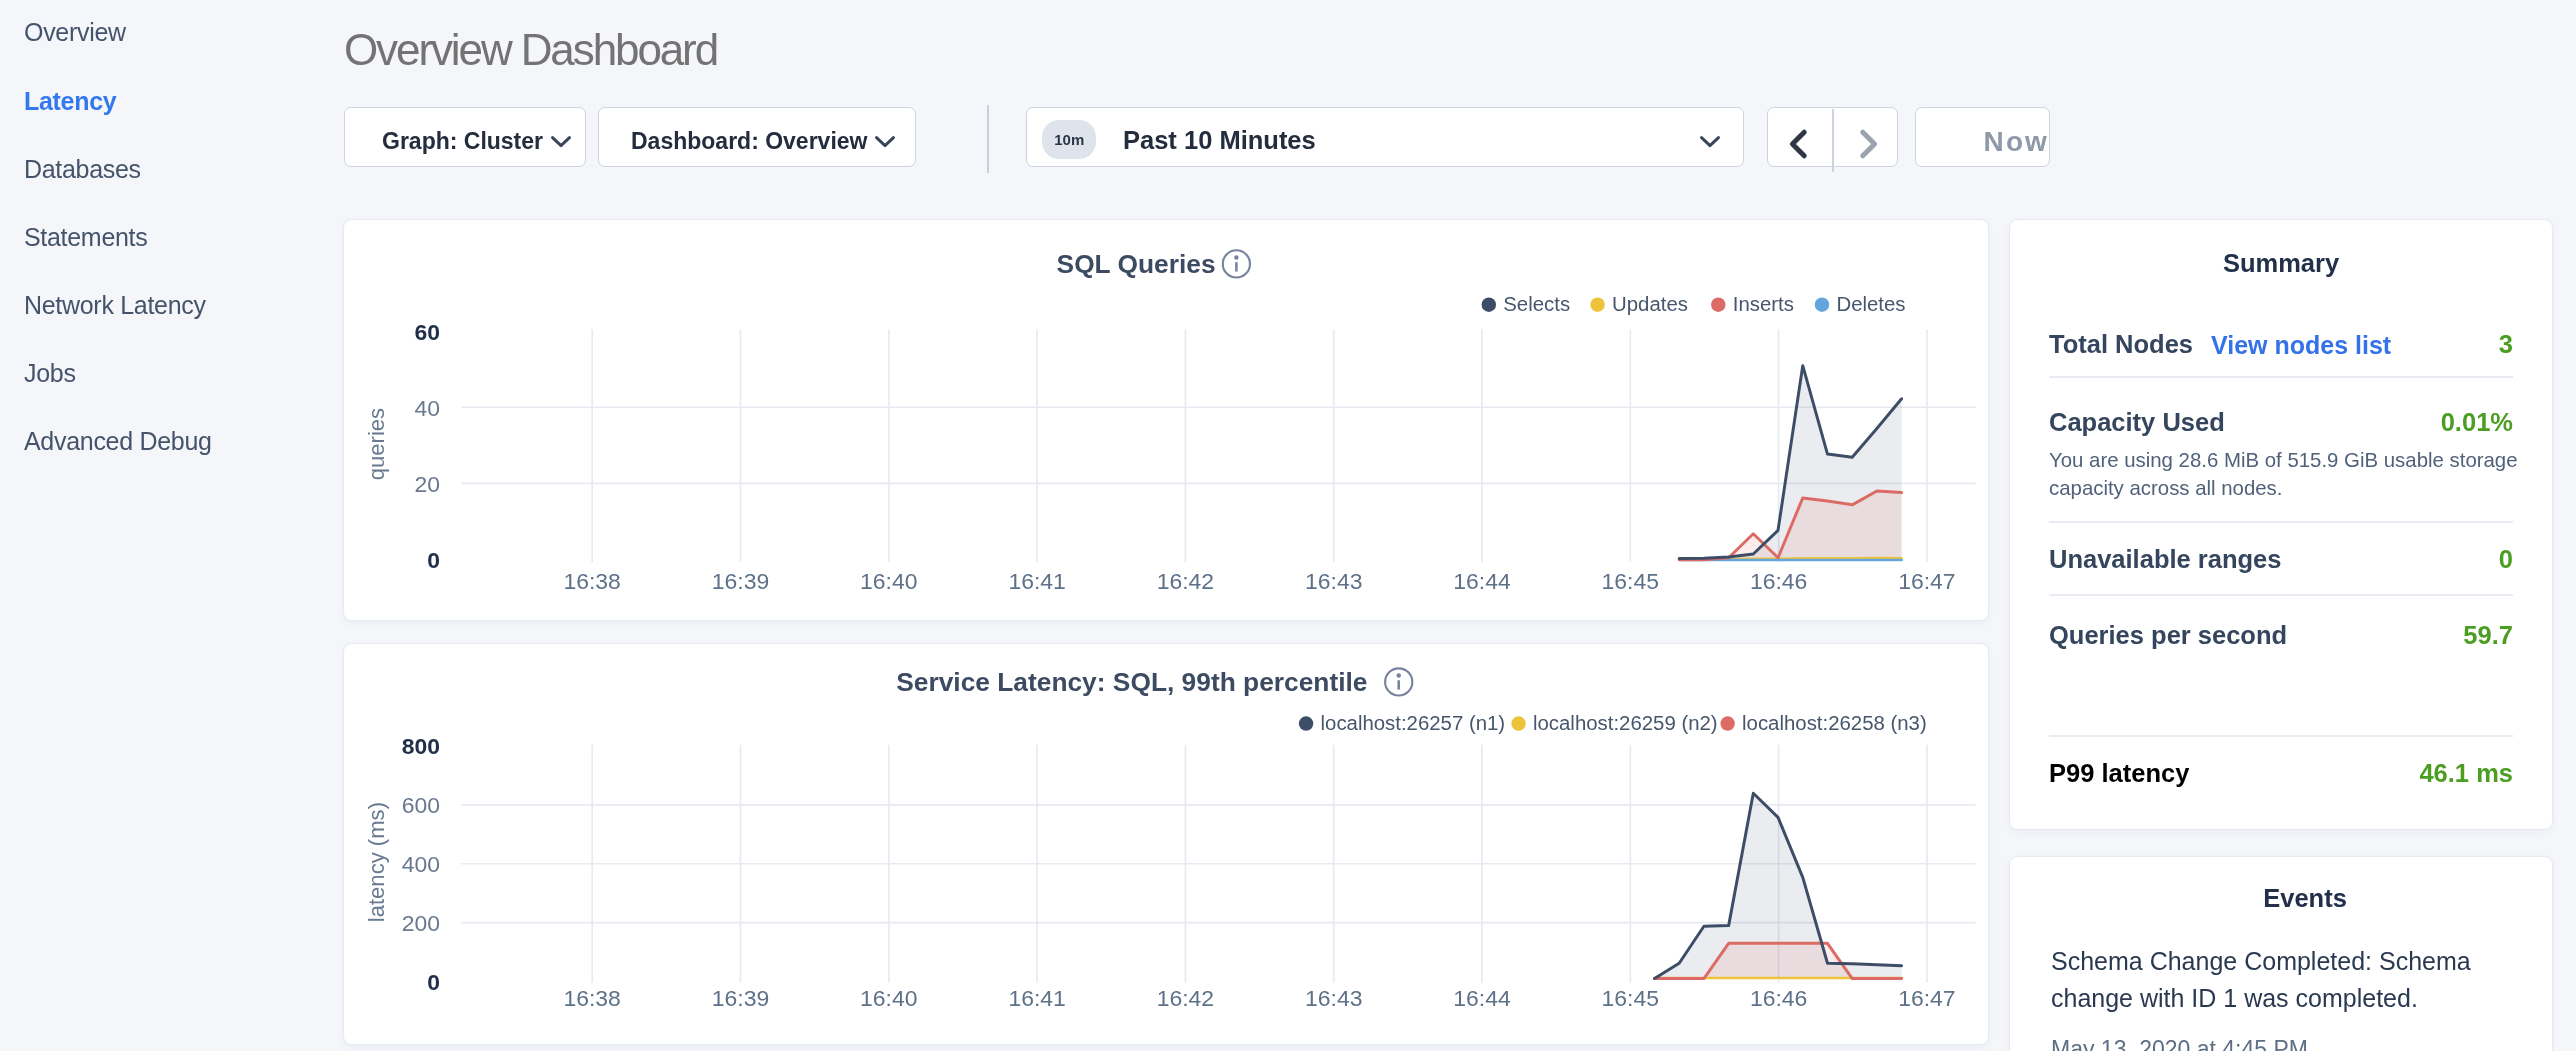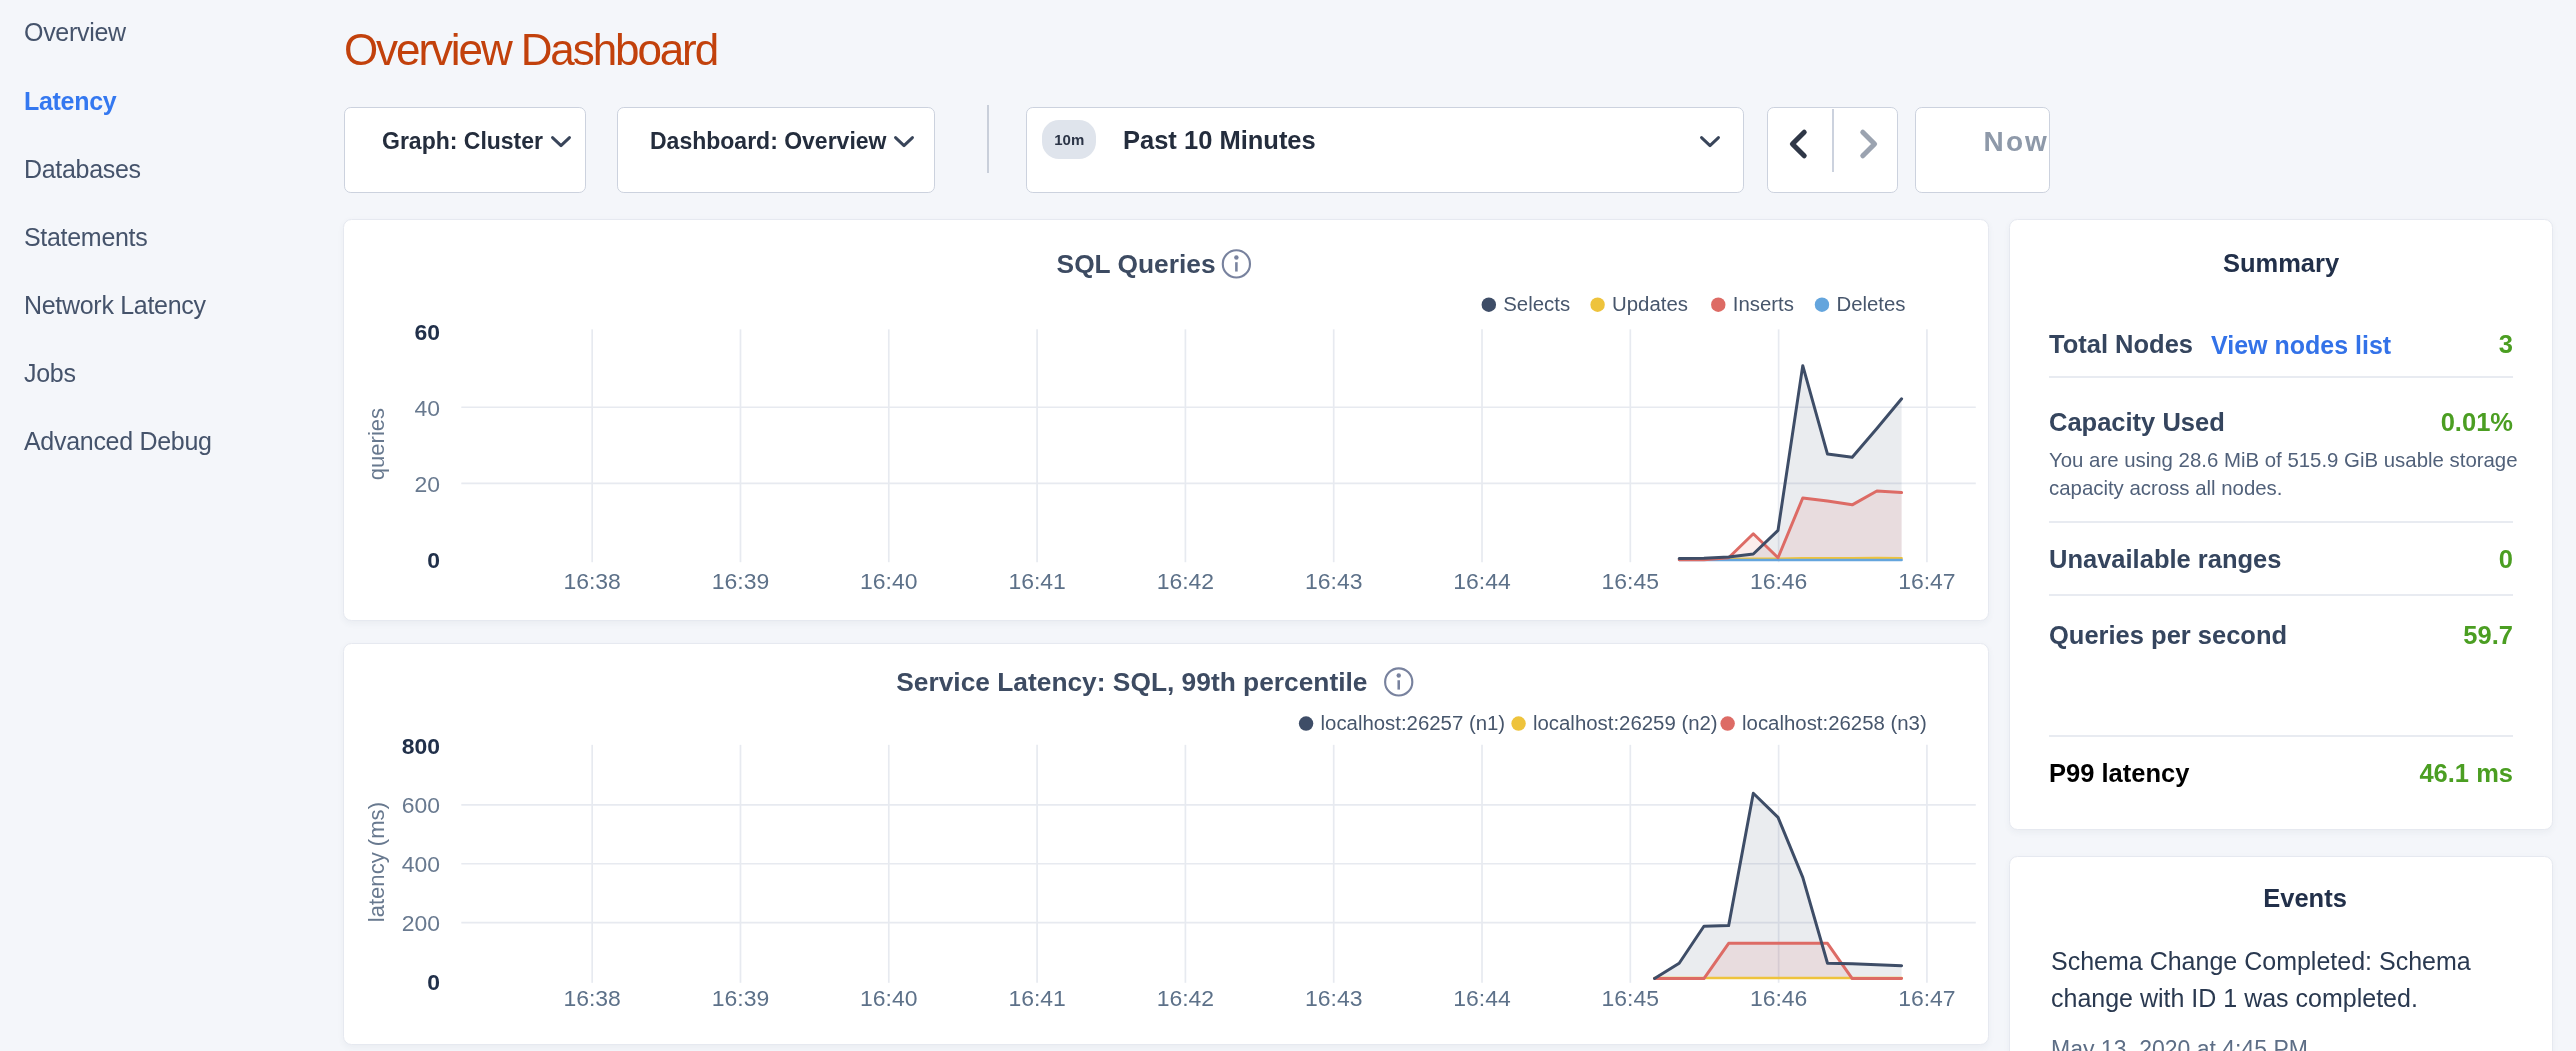--- a/index.html
+++ b/index.html
@@ -3,44 +3,44 @@
 <meta charset="utf-8">
 <style>
   * { margin:0; padding:0; box-sizing:border-box; }
   html,body { width:2576px; height:1051px; overflow:hidden; background:#f4f6fa;
     font-family:"Liberation Sans", sans-serif; }
   .abs { position:absolute; }
   .nav { position:absolute; left:24px; font-size:25px; letter-spacing:-0.3px; color:#45536b; }
   .nav.active { color:#3478f0; font-weight:bold; }
   .card { position:absolute; background:#fff; border:1.7px solid #e6e9f0; border-radius:8.5px;
     box-shadow:0 2.6px 6px rgba(60,70,90,.05); }
-  .ctl { position:absolute; top:107px; height:86px; background:#fff;
+  .ctl { position:absolute; top:107px; height:60px; background:#fff;
     border:1.7px solid #ccd2de; border-radius:6.8px; }
   .ctl-label { font-size:23px; font-weight:bold; color:#242d3d; }
 </style>
 </head>
 <body>
 
 <div class="nav" style="top:18px;">Overview</div>
 <div class="nav active" style="top:87px;">Latency</div>
 <div class="nav" style="top:155px;">Databases</div>
 <div class="nav" style="top:223px;">Statements</div>
 <div class="nav" style="top:291px;">Network Latency</div>
 <div class="nav" style="top:359px;">Jobs</div>
 <div class="nav" style="top:427px;">Advanced Debug</div>
 
-<div class="abs" style="left:344px; top:25px; font-size:44px; letter-spacing:-2.1px; color:#c2410c;">Overview Dashboard</div>
+<div class="abs" style="left:344px; top:25px; font-size:44px; letter-spacing:-2.1px; color:#737373;">Overview Dashboard</div>
 
 <div class="ctl" style="left:344px; width:242px;">
   <span class="abs ctl-label" style="left:37px; top:19.6px;">Graph: Cluster</span>
   <svg class="abs" style="left:205px; top:27px;" width="22" height="13.6" viewBox="0 0 26 16">
       <path d="M3 3 L13 12.5 L23 3" stroke="#39455a" stroke-width="3.5" fill="none" stroke-linecap="round" stroke-linejoin="round"></path>
     </svg>
 </div>
-<div class="ctl" style="left:617px; width:318px;">
+<div class="ctl" style="left:598px; width:318px;">
   <span class="abs ctl-label" style="left:32px; top:19.6px;">Dashboard: Overview</span>
   <svg class="abs" style="left:275px; top:27px;" width="22" height="13.6" viewBox="0 0 26 16">
       <path d="M3 3 L13 12.5 L23 3" stroke="#39455a" stroke-width="3.5" fill="none" stroke-linecap="round" stroke-linejoin="round"></path>
     </svg>
 </div>
 <div class="abs" style="left:987px; top:105px; width:1.7px; height:68px; background:#c9cfda;"></div>
 <div class="ctl" style="left:1026px; width:718px;">
   <span class="abs" style="left:15.3px; top:12px; width:54px; height:39px; background:#dfe4ec; border-radius:17px; font-size:15px; font-weight:bold; color:#2c3547; text-align:center; line-height:39px;">10m</span>
   <span class="abs" style="left:96px; top:18px; font-size:25.5px; font-weight:bold; color:#242d3d;">Past 10 Minutes</span>
   <svg class="abs" style="left:672px; top:27px;" width="22" height="13.6" viewBox="0 0 26 16">

